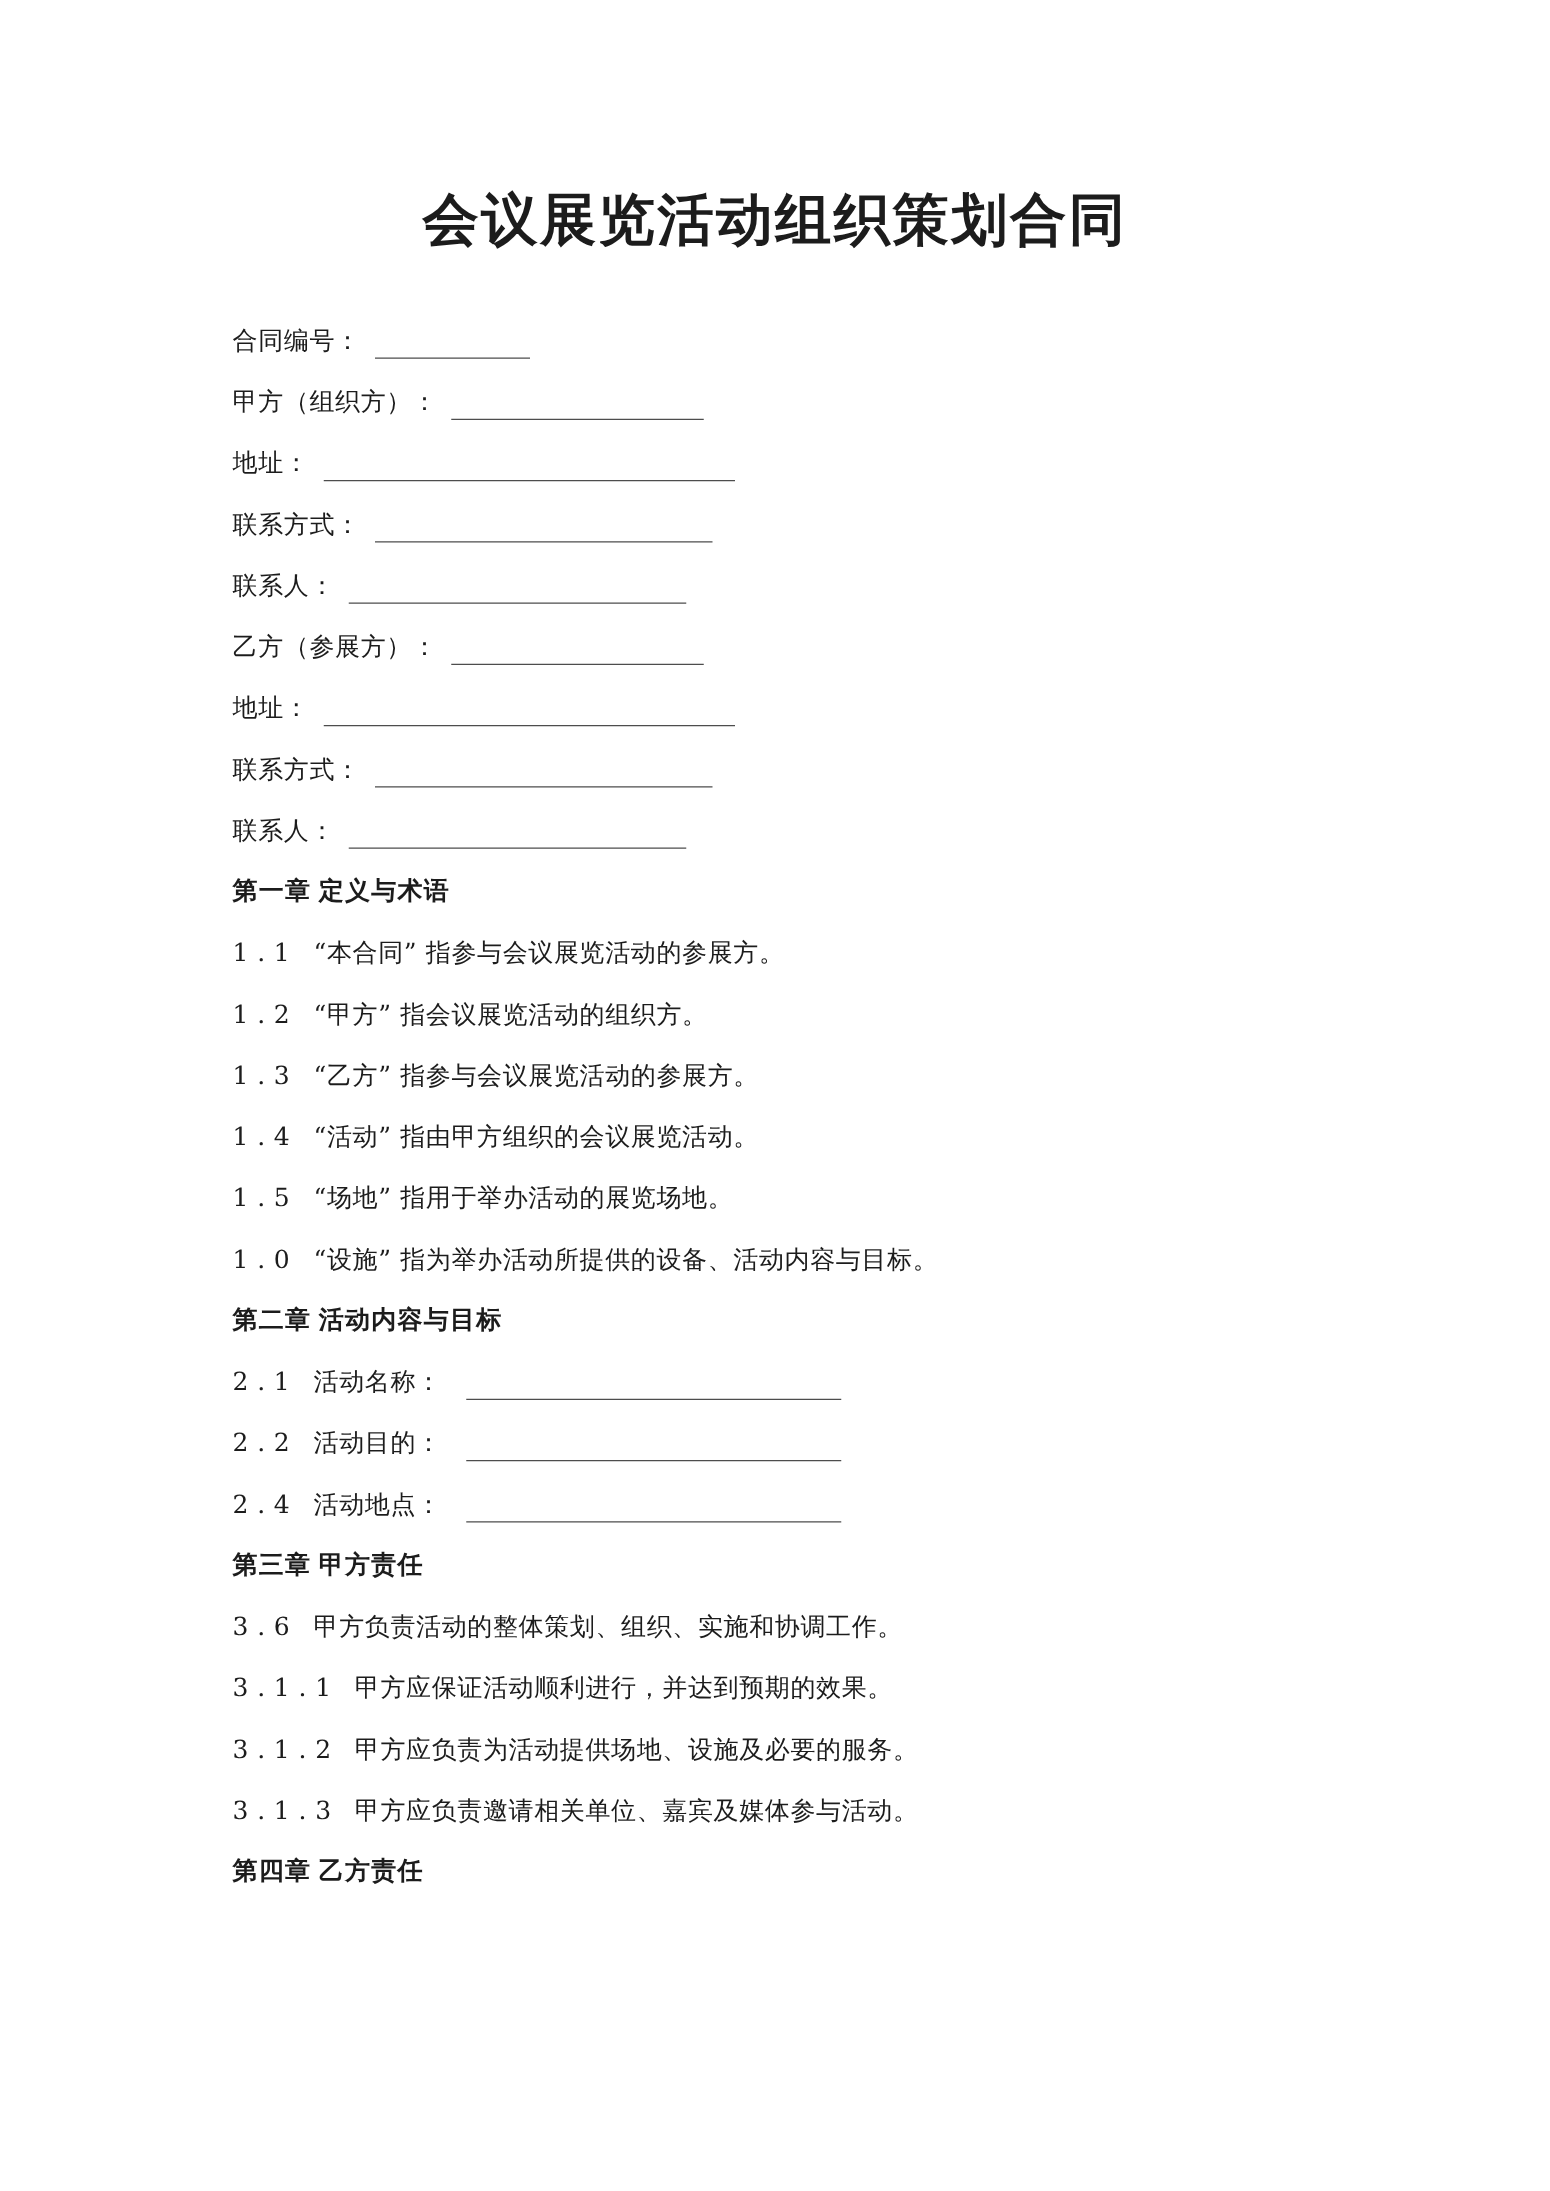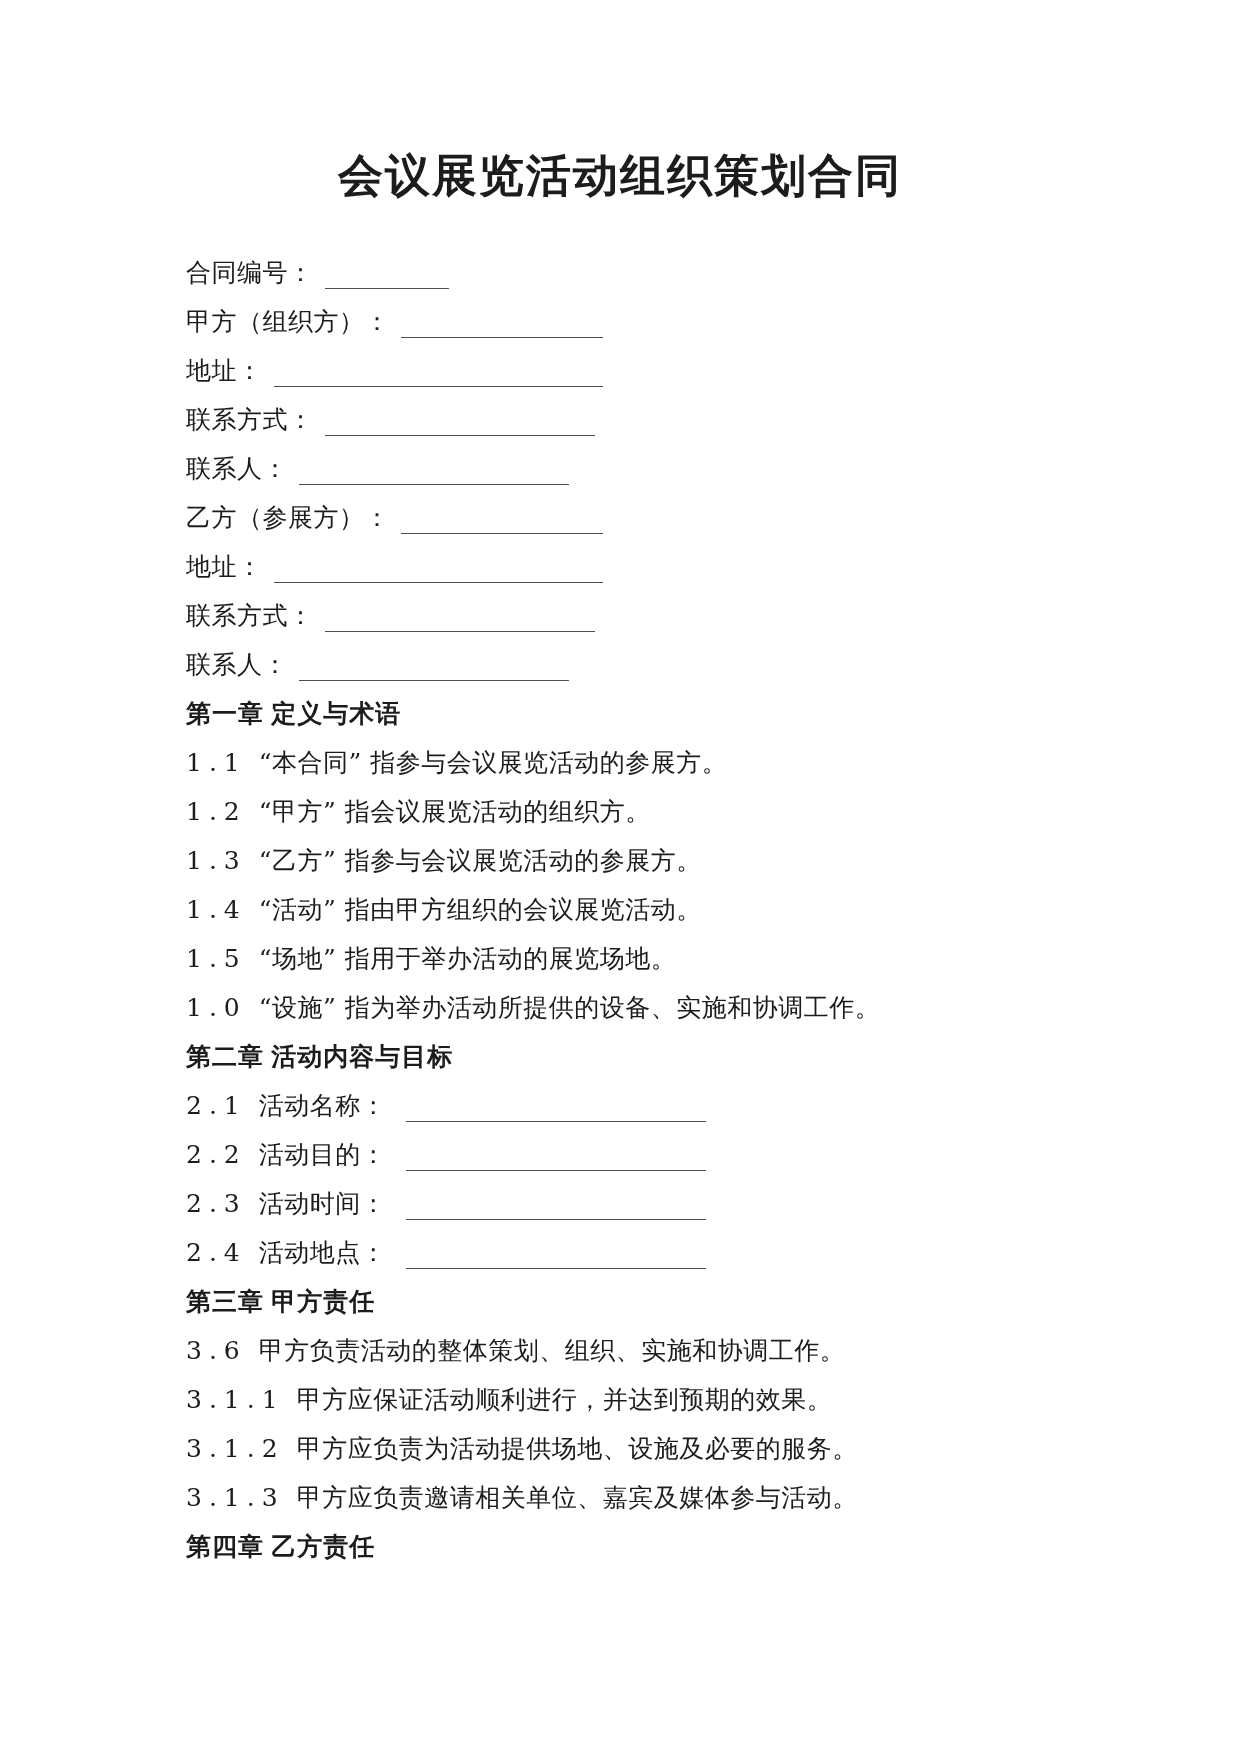--- a/index.html
+++ b/index.html
@@ -20,21 +20,21 @@
     font-size:45px;
     line-height:52px;
     font-weight:700;
     text-align:center;
     letter-spacing:2px;
     white-space:nowrap;
   }
   .block{
     height:49px;
     line-height:49px;
-    font-size:25px;
+    font-size:20px;
     margin:0;
     white-space:nowrap;
   }
   .heading{font-weight:700;letter-spacing:1px;font-family:Liberation Serif, serif;}
   .num{letter-spacing:7px;margin-right:12px;}
   .ptext{letter-spacing:0.5px;}
   .flabel{letter-spacing:0.5px;}
   .blank{
     display:inline-block;
     height:34px;
@@ -62,25 +62,24 @@
       <p class="block field"><span class="flabel">乙方（参展方）：</span><span class="blank m"></span></p>
       <p class="block field"><span class="flabel">地址：</span><span class="blank xl"></span></p>
       <p class="block field"><span class="flabel">联系方式：</span><span class="blank l"></span></p>
       <p class="block field"><span class="flabel">联系人：</span><span class="blank l"></span></p>
       <h2 class="block heading">第一章 定义与术语</h2>
       <p class="block para"><span class="num">1.1</span><span class="ptext">“本合同” 指参与会议展览活动的参展方。</span></p>
       <p class="block para"><span class="num">1.2</span><span class="ptext">“甲方” 指会议展览活动的组织方。</span></p>
       <p class="block para"><span class="num">1.3</span><span class="ptext">“乙方” 指参与会议展览活动的参展方。</span></p>
       <p class="block para"><span class="num">1.4</span><span class="ptext">“活动” 指由甲方组织的会议展览活动。</span></p>
       <p class="block para"><span class="num">1.5</span><span class="ptext">“场地” 指用于举办活动的展览场地。</span></p>
-      <p class="block para"><span class="num">1.0</span><span class="ptext">“设施” 指为举办活动所提供的设备、实施和协调工作。</span></p>
+      <p class="block para"><span class="num">1.0</span><span class="ptext">“设施” 指为举办活动所提供的设备、活动内容与目标。</span></p>
       <h2 class="block heading">第二章 活动内容与目标</h2>
       <p class="block field"><span class="num">2.1</span><span class="flabel">活动名称：</span><span class="blank f2"></span></p>
       <p class="block field"><span class="num">2.2</span><span class="flabel">活动目的：</span><span class="blank f2"></span></p>
-      <p class="block field"><span class="num">2.3</span><span class="flabel">活动时间：</span><span class="blank f2"></span></p>
       <p class="block field"><span class="num">2.4</span><span class="flabel">活动地点：</span><span class="blank f2"></span></p>
       <h2 class="block heading">第三章 甲方责任</h2>
       <p class="block para"><span class="num">3.6</span><span class="ptext">甲方负责活动的整体策划、组织、实施和协调工作。</span></p>
       <p class="block para"><span class="num">3.1.1</span><span class="ptext">甲方应保证活动顺利进行，并达到预期的效果。</span></p>
       <p class="block para"><span class="num">3.1.2</span><span class="ptext">甲方应负责为活动提供场地、设施及必要的服务。</span></p>
       <p class="block para"><span class="num">3.1.3</span><span class="ptext">甲方应负责邀请相关单位、嘉宾及媒体参与活动。</span></p>
       <h2 class="block heading">第四章 乙方责任</h2>
     </div>
 </div>
 

